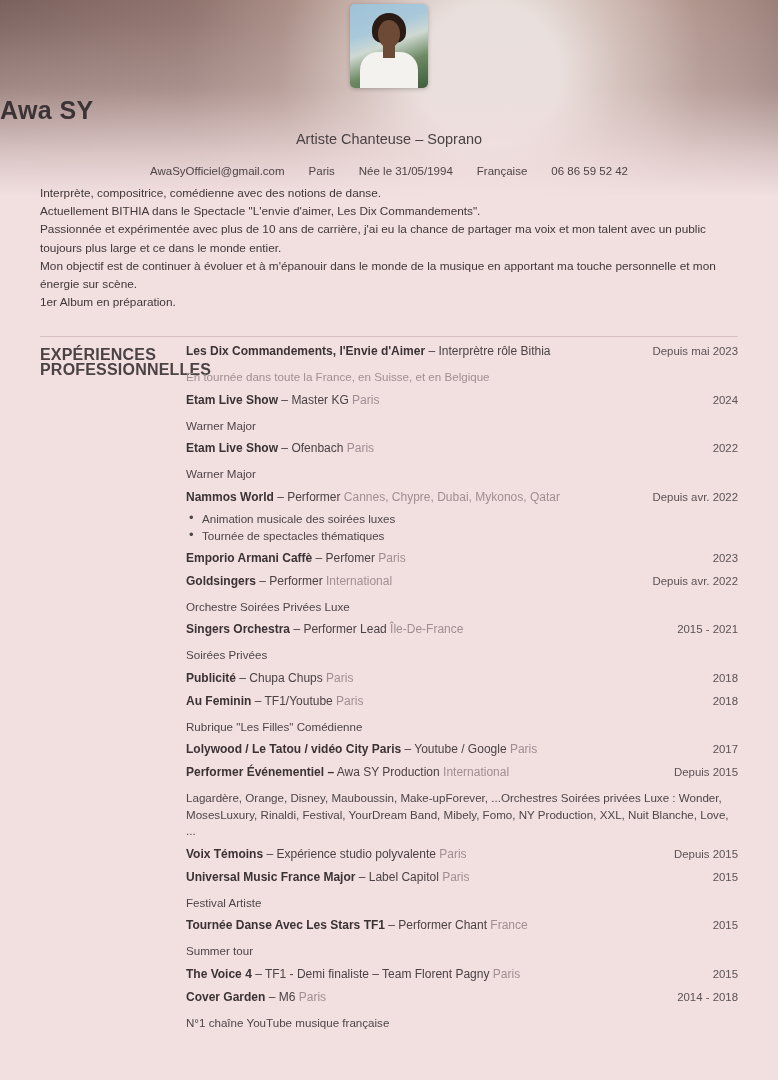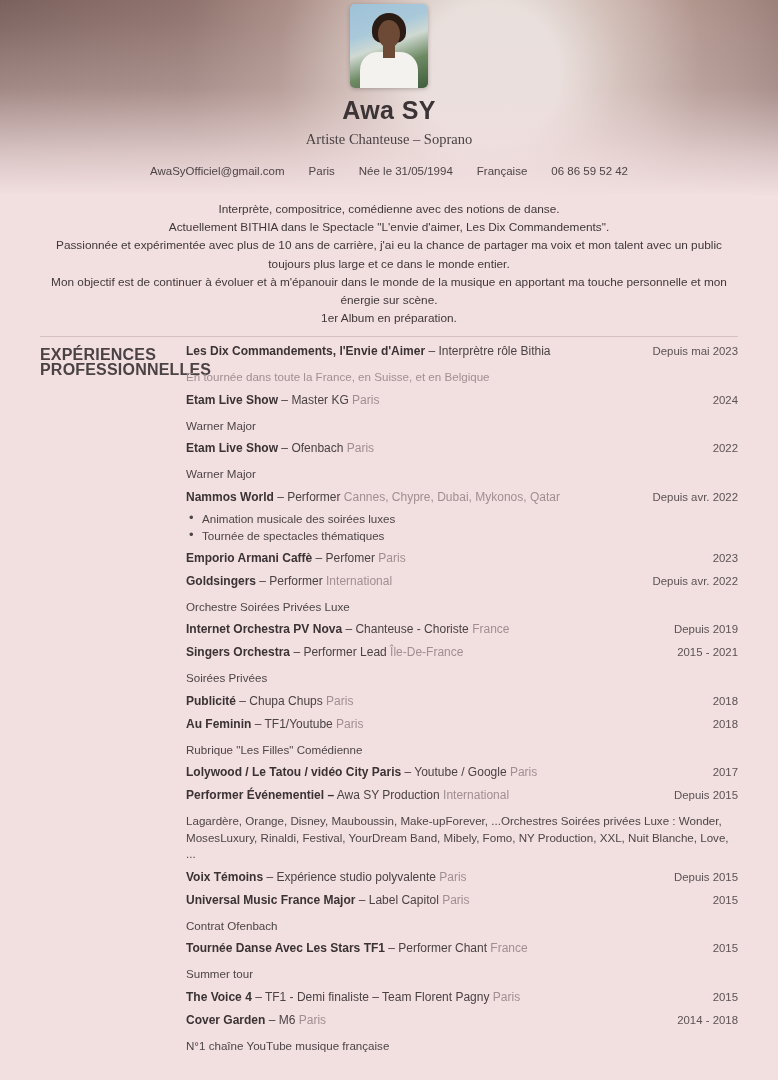--- a/index.html
+++ b/index.html
@@ -90,55 +90,53 @@
     width: 12px;
     height: 12px;
     background: #6d4a36;
   }
 
   
   .name {
     position: absolute;
     top: 96px;
     width: 100%;
-    text-align: center;
+    text-align: left;
     font-size: 25px;
     font-weight: bold;
     color: #3b3335;
     letter-spacing: 0.4px;
   }
   .subtitle {
     position: absolute;
     top: 131px;
     width: 100%;
     text-align: center;
     font-size: 14.5px;
     color: #4a4244;
-    font-family: Liberation Serif, serif;
   }
   .contact {
     position: absolute;
     top: 165px;
     width: 100%;
     display: flex;
     justify-content: center;
     align-items: center;
     gap: 24px;
     font-size: 11.5px;
     color: #4d4446;
   }
   .contact span { white-space: nowrap; }
 
   
   .intro {
     position: absolute;
-    top: 200px;
+    top: 184px;
     left: 40px;
     width: 698px;
-    text-align: center;
     font-size: 11.8px;
     line-height: 18.2px;
     color: #3f3739;
   }
 
   
   .divider {
     position: absolute;
     top: 336px;
     left: 40px;
@@ -297,26 +295,20 @@
       </div>
       <div class="exp">
         <div class="exp-head">
           <div class="exp-title"><span class="role">Goldsingers</span><span class="sep"> – </span><span class="desc">Performer</span><span class="place"> International</span></div>
           <div class="exp-date">Depuis avr. 2022</div>
         </div>
         <div class="exp-sub">Orchestre Soirées Privées Luxe</div>
       </div>
       <div class="exp">
         <div class="exp-head">
-          <div class="exp-title"><span class="role">Internet Orchestra PV Nova</span><span class="sep"> – </span><span class="desc">Chanteuse - Choriste</span><span class="place"> France</span></div>
-          <div class="exp-date">Depuis 2019</div>
-        </div>
-      </div>
-      <div class="exp">
-        <div class="exp-head">
           <div class="exp-title"><span class="role">Singers Orchestra</span><span class="sep"> – </span><span class="desc">Performer Lead</span><span class="place"> Île-De-France</span></div>
           <div class="exp-date">2015 - 2021</div>
         </div>
         <div class="exp-sub">Soirées Privées</div>
       </div>
       <div class="exp">
         <div class="exp-head">
           <div class="exp-title"><span class="role">Publicité</span><span class="sep"> – </span><span class="desc">Chupa Chups</span><span class="place"> Paris</span></div>
           <div class="exp-date">2018</div>
         </div>
@@ -345,21 +337,21 @@
         <div class="exp-head">
           <div class="exp-title"><span class="role">Voix Témoins</span><span class="sep"> – </span><span class="desc">Expérience studio polyvalente</span><span class="place"> Paris</span></div>
           <div class="exp-date">Depuis 2015</div>
         </div>
       </div>
       <div class="exp">
         <div class="exp-head">
           <div class="exp-title"><span class="role">Universal Music France Major</span><span class="sep"> – </span><span class="desc">Label Capitol</span><span class="place"> Paris</span></div>
           <div class="exp-date">2015</div>
         </div>
-        <div class="exp-sub">Contrat Ofenbach</div>
+        <div class="exp-sub">Festival Artiste</div>
       </div>
       <div class="exp">
         <div class="exp-head">
           <div class="exp-title"><span class="role">Tournée Danse Avec Les Stars TF1</span><span class="sep"> – </span><span class="desc">Performer Chant</span><span class="place"> France</span></div>
           <div class="exp-date">2015</div>
         </div>
         <div class="exp-sub">Summer tour</div>
       </div>
       <div class="exp">
         <div class="exp-head">

